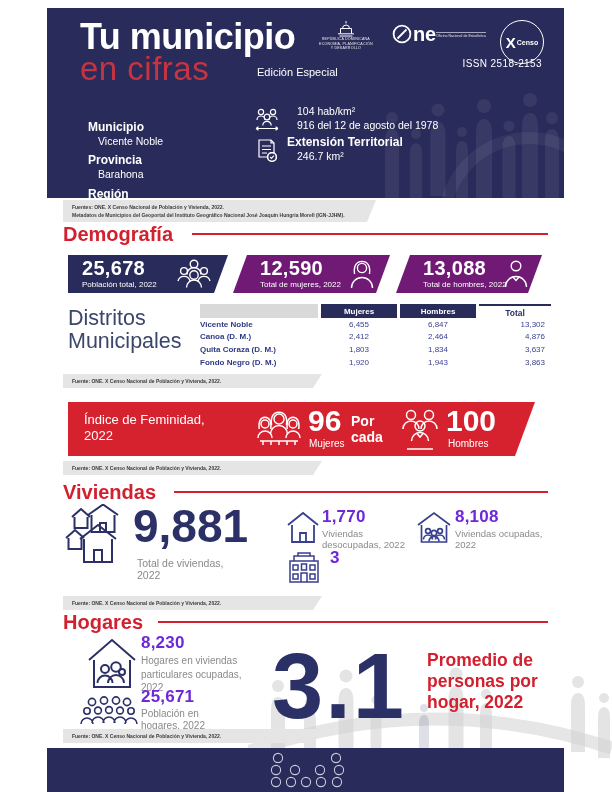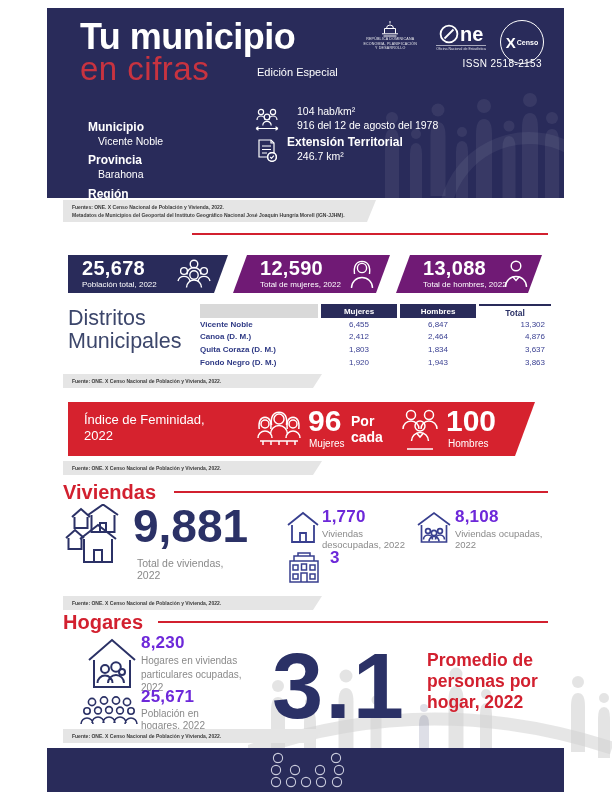--- a/index.html
+++ b/index.html
@@ -11,21 +11,21 @@
   .hdr{position:absolute;left:47px;top:8px;width:517px;height:190px;background:#292b5a;color:#fff;}
   .title1{position:absolute;left:33px;top:8px;font-size:36px;font-weight:bold;letter-spacing:-.5px;}
   .title2{position:absolute;left:33px;top:42px;font-size:33px;color:#c83340;letter-spacing:.5px;}
   .edition{position:absolute;left:210px;top:58px;font-size:11px;color:#fff;}
   .issn{position:absolute;right:22px;top:50px;font-size:10px;letter-spacing:.4px;}
   .hlabel{font-size:12px;font-weight:bold;line-height:1.15;}
   .hvalue{font-size:10.5px;padding-left:10px;line-height:1.3;}
   .logos{position:absolute;right:20px;top:12px;display:flex;align-items:flex-start;gap:14px;}
   .minlogo{width:64px;text-align:center;}
   .minlogo .tiny{font-size:3.6px;line-height:1.3;letter-spacing:.2px;opacity:.9;}
-  .onelogo{display:flex;flex-direction:column;align-items:center;margin-top:4px;}
+  .onelogo{display:flex;align-items:center;margin-top:4px;}
   .onerow{display:flex;align-items:center;gap:1px;}
   .onerow .netxt{font-size:20px;font-weight:bold;line-height:1;}
   .onetag{font-size:3.6px;border-top:.5px solid rgba(255,255,255,.7);margin-top:1px;padding-top:1px;opacity:.85;}
   .censologo{width:42px;height:42px;border:1.4px solid #fff;border-radius:50%;display:flex;align-items:center;justify-content:center;gap:1px;}
   .censologo .x{font-size:15px;font-weight:bold;line-height:1;}
   .censologo .c{font-size:7px;font-weight:bold;line-height:1;}
   
   .src{position:absolute;background:#e5e5e5;color:#3b3b3b;font-size:5px;font-weight:bold;line-height:1.6;
        padding:3px 12px 3px 9px;clip-path:polygon(0 0,100% 0,calc(100% - 9px) 100%,0 100%);}
   
@@ -183,20 +183,21 @@
       <div class="hlabel" style="margin-top:4px;">Extensión Territorial</div>
       <div class="hvalue">246.7 km²</div>
     </div>
   </div>
 
   <div class="src" style="left:63px;top:200px;width:292px;">
     <div>Fuentes: ONE. X Censo Nacional de Población y Vivienda, 2022.</div>
     <div>Metadatos de Municipios del Geoportal del Instituto Geográfico Nacional José Joaquín Hungría Morell (IGN-JJHM).</div>
   </div>
 
+  <div class="stitle" style="left:63px;top:224px;">Demografía</div>
   <div class="sline" style="left:192px;top:233px;width:356px;"></div>
 
   <div class="banner b-dark clip-r" style="left:68px;width:160px;">
     <div class="bnum" style="left:14px;">25,678</div>
     <div class="blbl" style="left:14px;">Población total, 2022</div>
     <svg class="bicon" style="right:16px;" width="36" height="32" viewBox="0 0 36 32">
       <g fill="none" stroke="#fff" stroke-width="1.4">
         <circle cx="18" cy="6" r="3.8"></circle>
           <path d="M11 16.5 a7 7 0 0 1 14 0"></path>
         <circle cx="8" cy="13" r="3.4"></circle>

